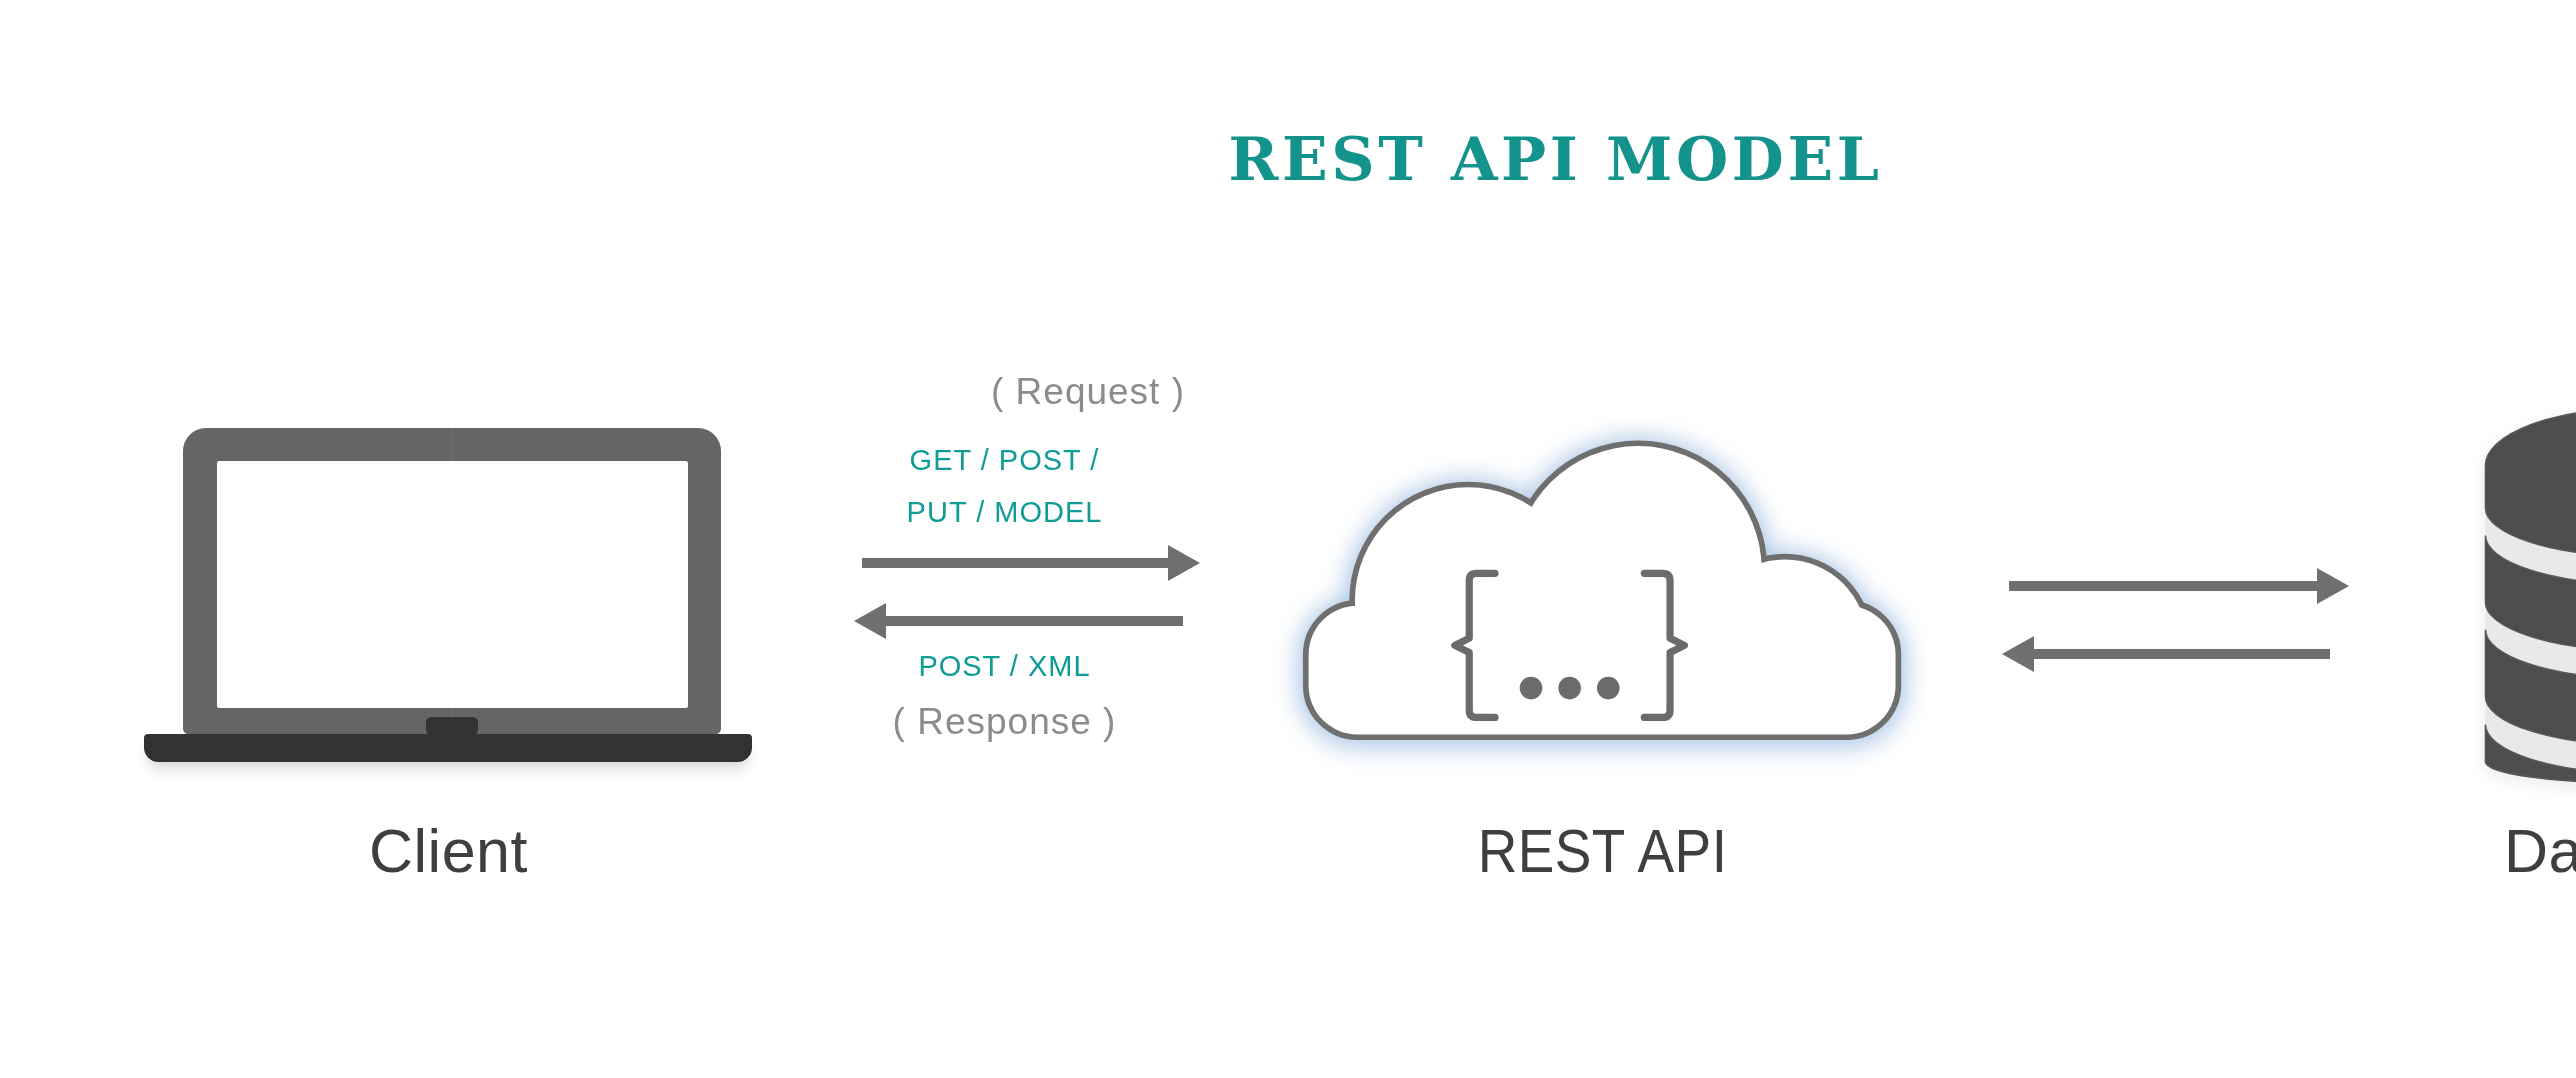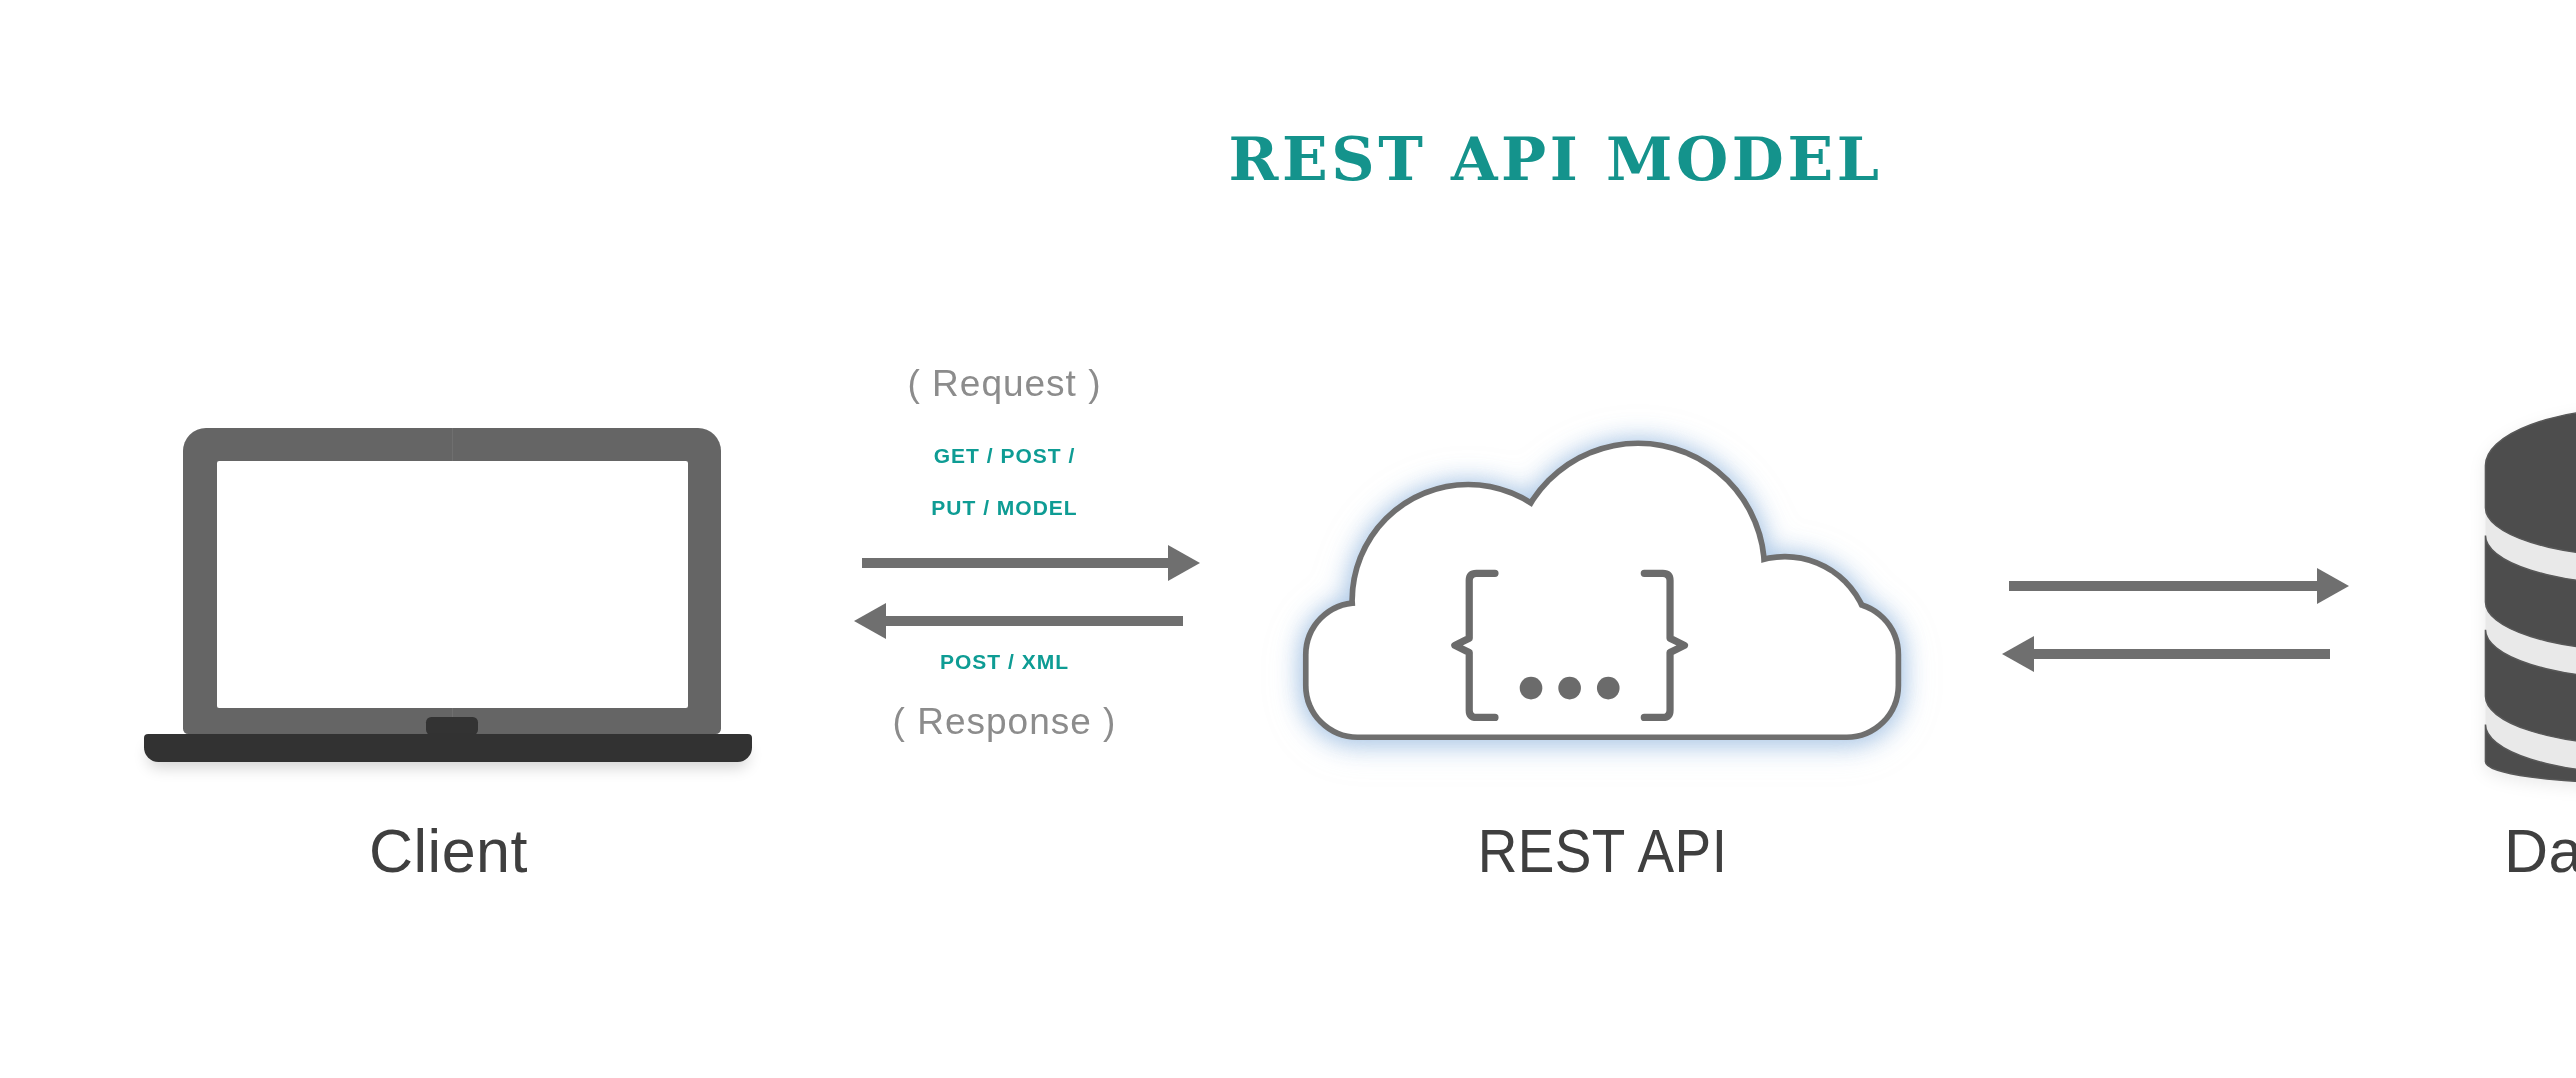--- a/index.html
+++ b/index.html
@@ -26,21 +26,21 @@
   .node-label{
     position:absolute; width:361px; text-align:center; top:814px;
     font-size:61px; line-height:75px; color:var(--label); letter-spacing:0.5px;
     white-space:nowrap;
   }
   .node-label.condensed{ transform:scaleX(.9); transform-origin:center; }
 
   
   .flow-text{ position:absolute; left:824px; width:361px; text-align:center; white-space:nowrap; }
   .flow-paren{ font-size:37px; color:var(--gray-text); letter-spacing:1px; }
-  .flow-teal{ font-size:21px; font-weight:700; color:var(--teal-text); letter-spacing:1px; }
+  .flow-teal{ font-size:29px; font-weight:400; color:var(--teal-text); letter-spacing:1px; }
 
   
   .arrow{ position:absolute; display:flex; align-items:center; height:36px; }
   .arrow .shaft{ flex:1; height:9.3px; background:var(--arrow); }
   .arrow .head-right{ width:0; height:0; border-top:18px solid transparent;
     border-bottom:18px solid transparent; border-left:32px solid var(--arrow); }
   .arrow .head-left{ width:0; height:0; border-top:18px solid transparent;
     border-bottom:18px solid transparent; border-right:32px solid var(--arrow); }
 
   
@@ -87,21 +87,21 @@
   <div class="diagram-title">REST API MODEL</div>
 
   <div class="laptop">
     <div class="lid"></div>
     <div class="screen"></div>
     <div class="notch"></div>
     <div class="base"></div>
   </div>
   <div class="node-label" style="left:268px;">Client</div>
 
-  <div class="flow-text flow-paren" style="top:363px;">( Request )</div>
+  <div class="flow-text flow-paren" style="top:371px;text-align:right;">( Request )</div>
   <div class="flow-text flow-teal" style="top:444px;">GET / POST /</div>
   <div class="flow-text flow-teal" style="top:496px;">PUT / MODEL</div>
 
   <div class="arrow" style="left:862px; top:545px; width:338px;">
     <div class="shaft"></div>
     <div class="head-right"></div>
   </div>
 
   <div class="arrow" style="left:854px; top:603px; width:329px;">
     <div class="head-left"></div>

